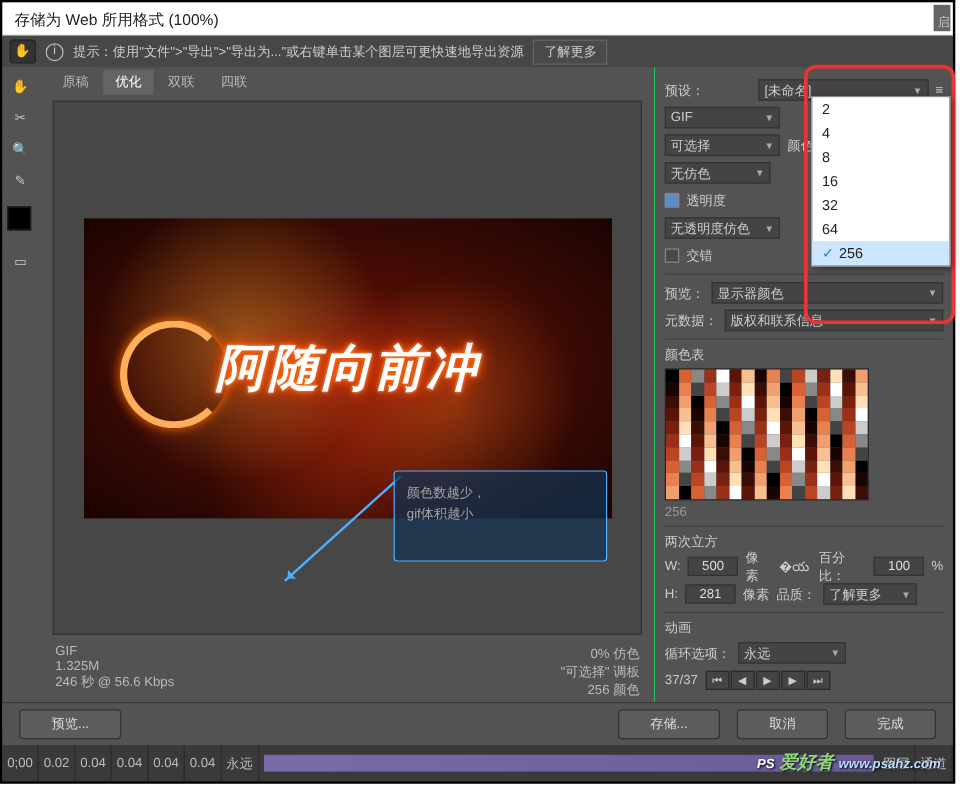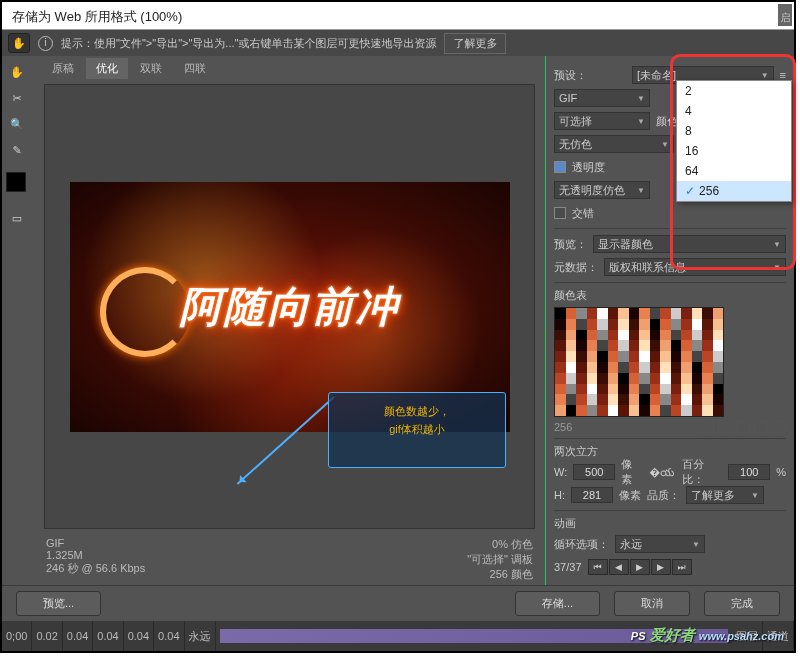--- a/index.html
+++ b/index.html
@@ -16,21 +16,21 @@
 .swatch{width:20px;height:20px;background:#000;border:1px solid #222;margin-top:6px}
 .center{flex:1;background:#535353;display:flex;flex-direction:column;border-right:1px solid #22c55e}
 .tabs{height:24px;display:flex;align-items:center;gap:2px;padding:0 8px}
 .tab{padding:3px 10px;color:#bbb}
 .tab.on{background:#646464;color:#fff}
 .canvaswrap{flex:1;background:#474747;margin:4px 10px;border:1px solid #333;position:relative;display:flex;align-items:center;justify-content:center}
 .art{width:440px;height:250px;background:radial-gradient(ellipse at center,#8b1a0a 0%,#4a0d05 40%,#1a0402 100%);position:relative;overflow:hidden;display:flex;align-items:center;justify-content:center}
 .art::before{content:"";position:absolute;inset:0;background:radial-gradient(circle at 30% 40%,rgba(255,180,50,.4) 0%,transparent 35%),radial-gradient(circle at 70% 60%,rgba(255,120,30,.35) 0%,transparent 30%),radial-gradient(circle at 50% 80%,rgba(200,50,10,.4) 0%,transparent 40%)}
 .arttext{position:relative;font-size:42px;font-weight:900;color:#fff;text-shadow:0 0 8px #ff6a00,0 0 15px #ff3000,0 0 3px #fff;letter-spacing:2px;font-style:italic}
 .ring{position:absolute;left:30px;top:85px;width:90px;height:90px;border:6px solid #ffae5a;border-radius:50%;border-right-color:transparent;box-shadow:0 0 10px #ff6a00}
-.callout{position:absolute;right:28px;bottom:60px;width:178px;height:76px;background:rgba(20,50,80,.75);border:1px solid #4ab0ff;border-radius:3px;padding:10px;color:#eab308;font-size:16px;line-height:1.6;text-align:center}
+.callout{position:absolute;right:28px;bottom:60px;width:178px;height:76px;background:rgba(20,50,80,.75);border:1px solid #4ab0ff;border-radius:3px;padding:10px;color:#a3a3a3;font-size:16px;line-height:1.6;}
 .arrow{position:absolute;right:200px;bottom:130px;width:130px;height:2px;background:#4ab0ff;transform:rotate(-42deg);transform-origin:right}
 .arrow::after{content:"";position:absolute;left:-2px;top:-4px;border:5px solid transparent;border-right-color:#4ab0ff}
 .statusrow{padding:4px 12px;color:#bbb;display:flex;justify-content:space-between;font-size:11px}
 .inforow{height:22px;display:flex;align-items:center;gap:18px;padding:0 12px;color:#ccc;background:#535353;border-top:1px solid #3f3f3f}
 .sel{background:#444;border:1px solid #333;color:#ddd;padding:1px 6px}
 .rightcol{width:248px;background:#535353;padding:6px 8px;color:#ccc;position:relative}
 .row{display:flex;align-items:center;gap:6px;margin:3px 0;height:20px}
 .lbl{width:72px}
 .dd{background:#444;border:1px solid #333;height:18px;flex:1;padding:0 4px;display:flex;align-items:center;justify-content:space-between}
 .dd .ar{font-size:8px;color:#aaa}
@@ -145,21 +145,21 @@
             <span>可选择</span>
             <span class="ar">▼</span>
           </span>
         <span>颜色：</span>
         <span class="dd" style="width:50px;flex:none">
             <span>256</span>
             <span class="ar">▼</span>
           </span>
       </div>
       <div class="row">
-        <span class="dd" style="width:120px;flex:none">
+        <span class="dd" style="width:88px;flex:none">
             <span>无仿色</span>
             <span class="ar">▼</span>
           </span>
       </div>
       <div class="row">
         <span class="ck on"></span>
         <span>透明度</span>
       </div>
       <div class="row">
         <span class="dd" style="width:96px;flex:none">
@@ -170,20 +170,21 @@
       <div class="row">
         <span class="ck"></span>
         <span>交错</span>
       </div>
 
       <div class="popup">
         <div class="opt">2</div>
         <div class="opt">4</div>
         <div class="opt">8</div>
         <div class="opt">16</div>
+        <div class="opt">32</div>
         <div class="opt">64</div>
         <div class="opt sel2">256</div>
       </div>
 
       <div class="divline"></div>
       <div class="row">
         <span>预览：</span>
         <span class="dd">
             <span>显示器颜色</span>
             <span class="ar">▼</span>

